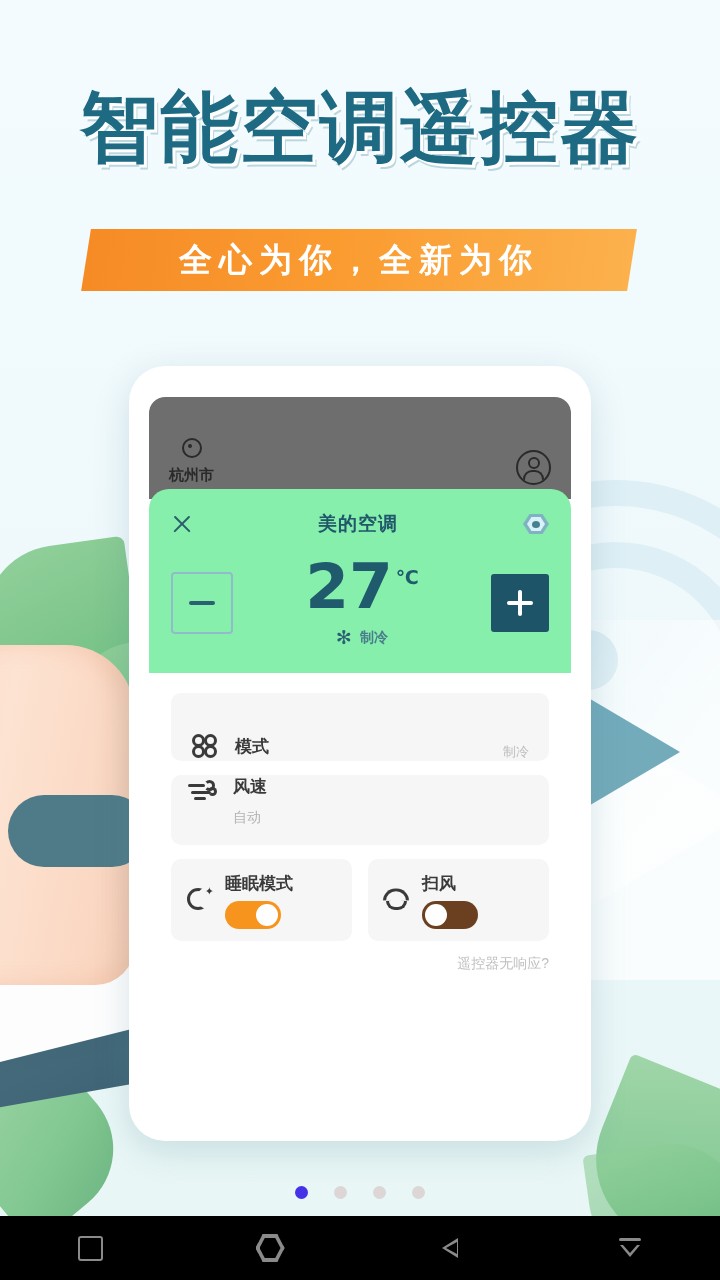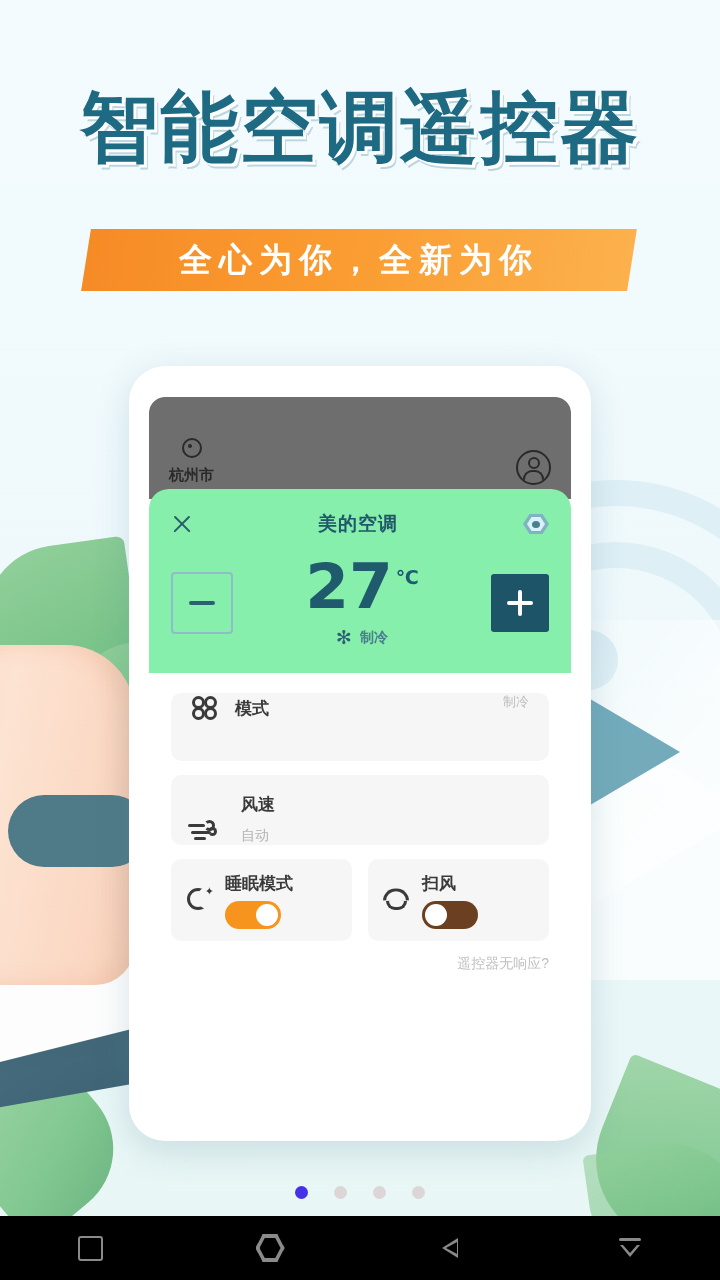--- a/index.html
+++ b/index.html
@@ -299,33 +299,33 @@
     gap:8px; color:#4a7e8c; font-size:14px; font-weight:600;
   }
   .snow {
     color:#2b6072; font-size:19px; line-height:1;
   }
 
   
   .controls { padding: 20px 22px 0 22px; }
   .row-full {
     background:#f6f6f6; border-radius:10px;
-    height:68px; display:flex; align-items:flex-start;
+    height:68px; display:flex; align-items:flex-end;
     padding: 0 20px; justify-content: space-between;
     cursor:pointer;
     gap:36px;
   }
   .row-left { display:flex; align-items:center; gap:14px; }
   .row-title { color:#3a3a3a; font-size:17px; font-weight:700; }
   .row-sub { color:#b3b3b3; font-size:14px; margin-top:11px; }
   .row-value { color:#bdbdbd; font-size:13px; }
   .grid2 { display:flex; gap:16px; margin-top:14px; }
   .cell {
     flex:1; background:#f6f6f6; border-radius:10px;
-    height:70px; display:flex; align-items:flex-end; gap:24px;
+    height:70px; display:flex; align-items:flex-start; gap:16px;
     padding: 0 16px; cursor:pointer;
   }
   .cell-toggle {
     flex:1; background:#f6f6f6; border-radius:10px;
     height:82px; display:flex; align-items:center; gap:10px;
     padding: 0 14px; cursor:pointer;
   }
   .cell-texts { display:flex; flex-direction:column; }
 
   .toggle {

